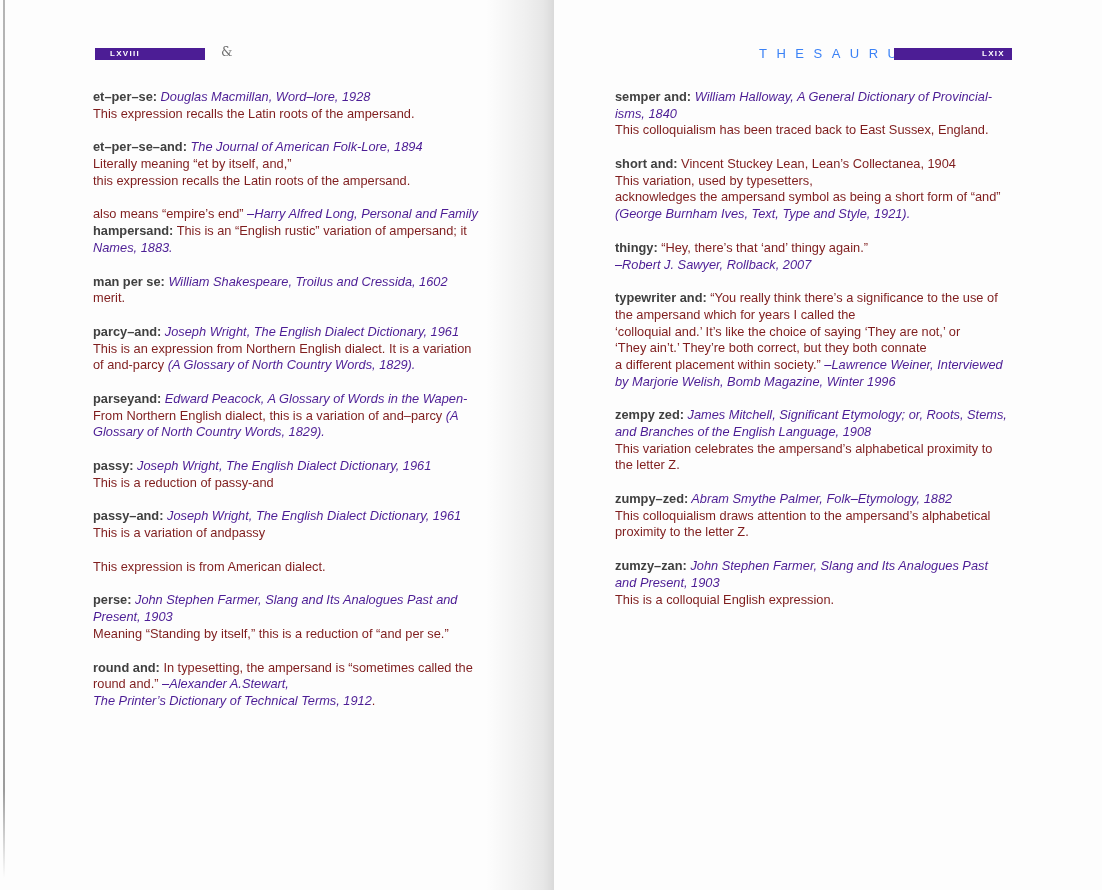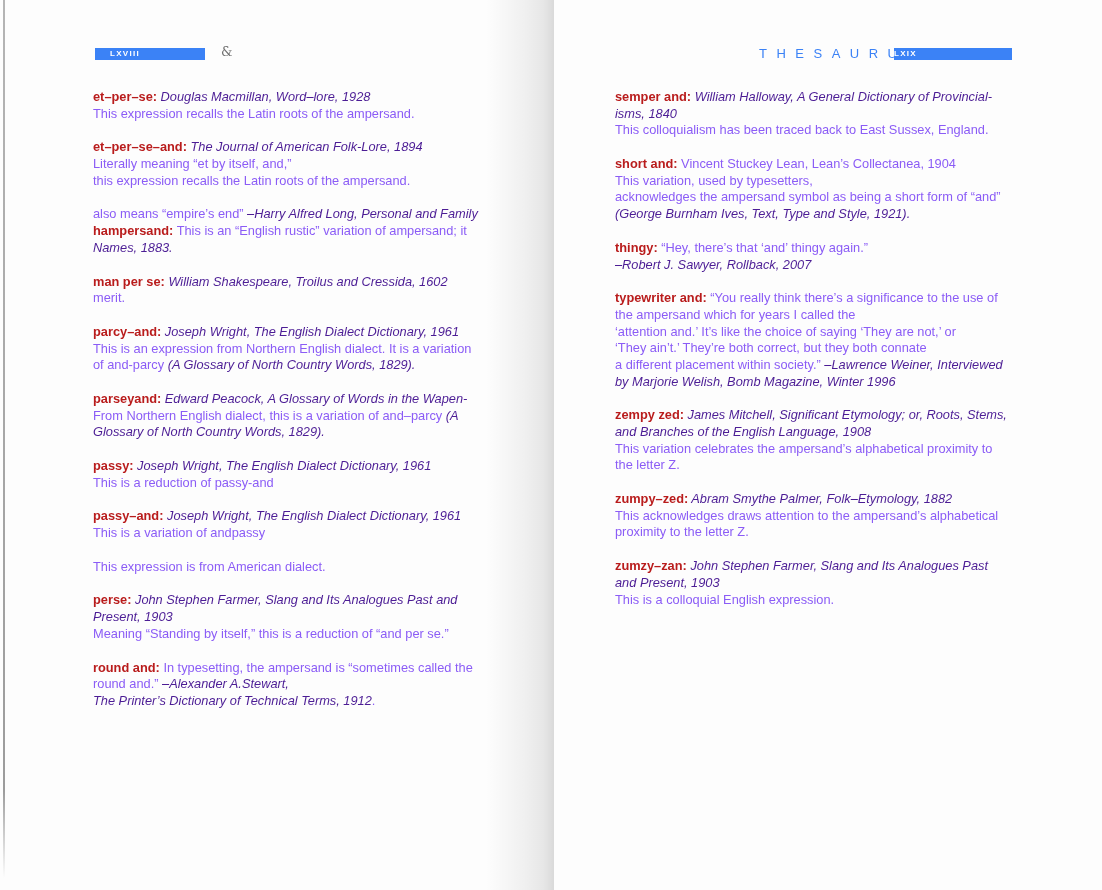--- a/index.html
+++ b/index.html
@@ -25,29 +25,29 @@
   .gutter {
     position: absolute;
     left: 486px; top: 0;
     width: 68px; height: 890px;
     background: linear-gradient(to right, rgba(0,0,0,0) 0%, rgba(0,0,0,0.05) 55%, rgba(0,0,0,0.09) 85%, rgba(0,0,0,0.14) 100%);
   }
   
   .folio-bar {
     position: absolute;
     top: 48px; height: 12px;
-    background: #3b82f6;
+    background: #4c1d95;
     color: #ffffff;
     font-size: 8px; font-weight: bold;
     letter-spacing: 1.3px;
     line-height: 12.5px;
     box-sizing: border-box;
   }
   .folio-left  { left: 95px;  width: 110px; text-align: left;  padding-left: 15px; }
-  .folio-right { left: 894px; width: 118px; padding-right: 7px; }
+  .folio-right { left: 894px; width: 118px; text-align: right; padding-right: 7px; }
   .amp-icon {
     position: absolute;
     left: 221px; top: 44px;
     font-family: "DejaVu Serif", serif;
     font-size: 13px;
     color: #6f6f6f;
   }
   .running-title {
     position: absolute;
     left: 723px; top: 46px;
@@ -62,23 +62,23 @@
     top: 89px;
     font-size: 12.8px;
     line-height: 16.7px;
     color: #4e4e4e;
     white-space: nowrap;
   }
   .column-left  { left: 93px;  }
   .column-right { left: 615px; }
   .entry { margin-bottom: 17px; }
   .line  { height: 16.7px; }
-  .seg-b { font-weight: bold; color: #b91c1c; }
+  .seg-b { font-weight: bold; color: #404040; }
   .seg-i { font-style: italic; color: #4c1d95; }
-  .seg-r { color: #8b5cf6; }
+  .seg-r { color: #7f1d1d; }
 </style>
 </head>
 <body>
 
 <div class="spread">
 
   <div class="page-edge-line"></div>
   <div class="gutter"></div>
 
   <div class="folio-bar folio-left">
@@ -154,34 +154,34 @@
         <div class="line"><span class="seg-r">acknowledges the ampersand symbol as being a short form of “and”</span></div>
         <div class="line"><span class="seg-i">(George Burnham Ives, Text, Type and Style, 1921).</span></div>
       </div>
       <div class="entry">
         <div class="line"><span class="seg-b">thingy:</span><span class="seg-r"> “Hey, there’s that ‘and’ thingy again.”</span></div>
         <div class="line"><span class="seg-i">–Robert J. Sawyer, Rollback, 2007</span></div>
       </div>
       <div class="entry">
         <div class="line"><span class="seg-b">typewriter and:</span><span class="seg-r"> “You really think there’s a significance to the use of</span></div>
         <div class="line"><span class="seg-r">the ampersand which for years I called the</span></div>
-        <div class="line"><span class="seg-r">‘attention and.’ It’s like the choice of saying ‘They are not,’ or</span></div>
+        <div class="line"><span class="seg-r">‘colloquial and.’ It’s like the choice of saying ‘They are not,’ or</span></div>
         <div class="line"><span class="seg-r">‘They ain’t.’ They’re both correct, but they both connate</span></div>
         <div class="line"><span class="seg-r">a different placement within society.” </span><span class="seg-i">–Lawrence Weiner, Interviewed</span></div>
         <div class="line"><span class="seg-i">by Marjorie Welish, Bomb Magazine, Winter 1996</span></div>
       </div>
       <div class="entry">
         <div class="line"><span class="seg-b">zempy zed:</span><span class="seg-i"> James Mitchell, Significant Etymology; or, Roots, Stems,</span></div>
         <div class="line"><span class="seg-i">and Branches of the English Language, 1908</span></div>
         <div class="line"><span class="seg-r">This variation celebrates the ampersand’s alphabetical proximity to</span></div>
         <div class="line"><span class="seg-r">the letter Z.</span></div>
       </div>
       <div class="entry">
         <div class="line"><span class="seg-b">zumpy–zed:</span><span class="seg-i"> Abram Smythe Palmer, Folk–Etymology, 1882</span></div>
-        <div class="line"><span class="seg-r">This acknowledges draws attention to the ampersand’s alphabetical</span></div>
+        <div class="line"><span class="seg-r">This colloquialism draws attention to the ampersand’s alphabetical</span></div>
         <div class="line"><span class="seg-r">proximity to the letter Z.</span></div>
       </div>
       <div class="entry">
         <div class="line"><span class="seg-b">zumzy–zan:</span><span class="seg-i"> John Stephen Farmer, Slang and Its Analogues Past</span></div>
         <div class="line"><span class="seg-i">and Present, 1903</span></div>
         <div class="line"><span class="seg-r">This is a colloquial English expression.</span></div>
       </div>
     </main>
 
 </div>

